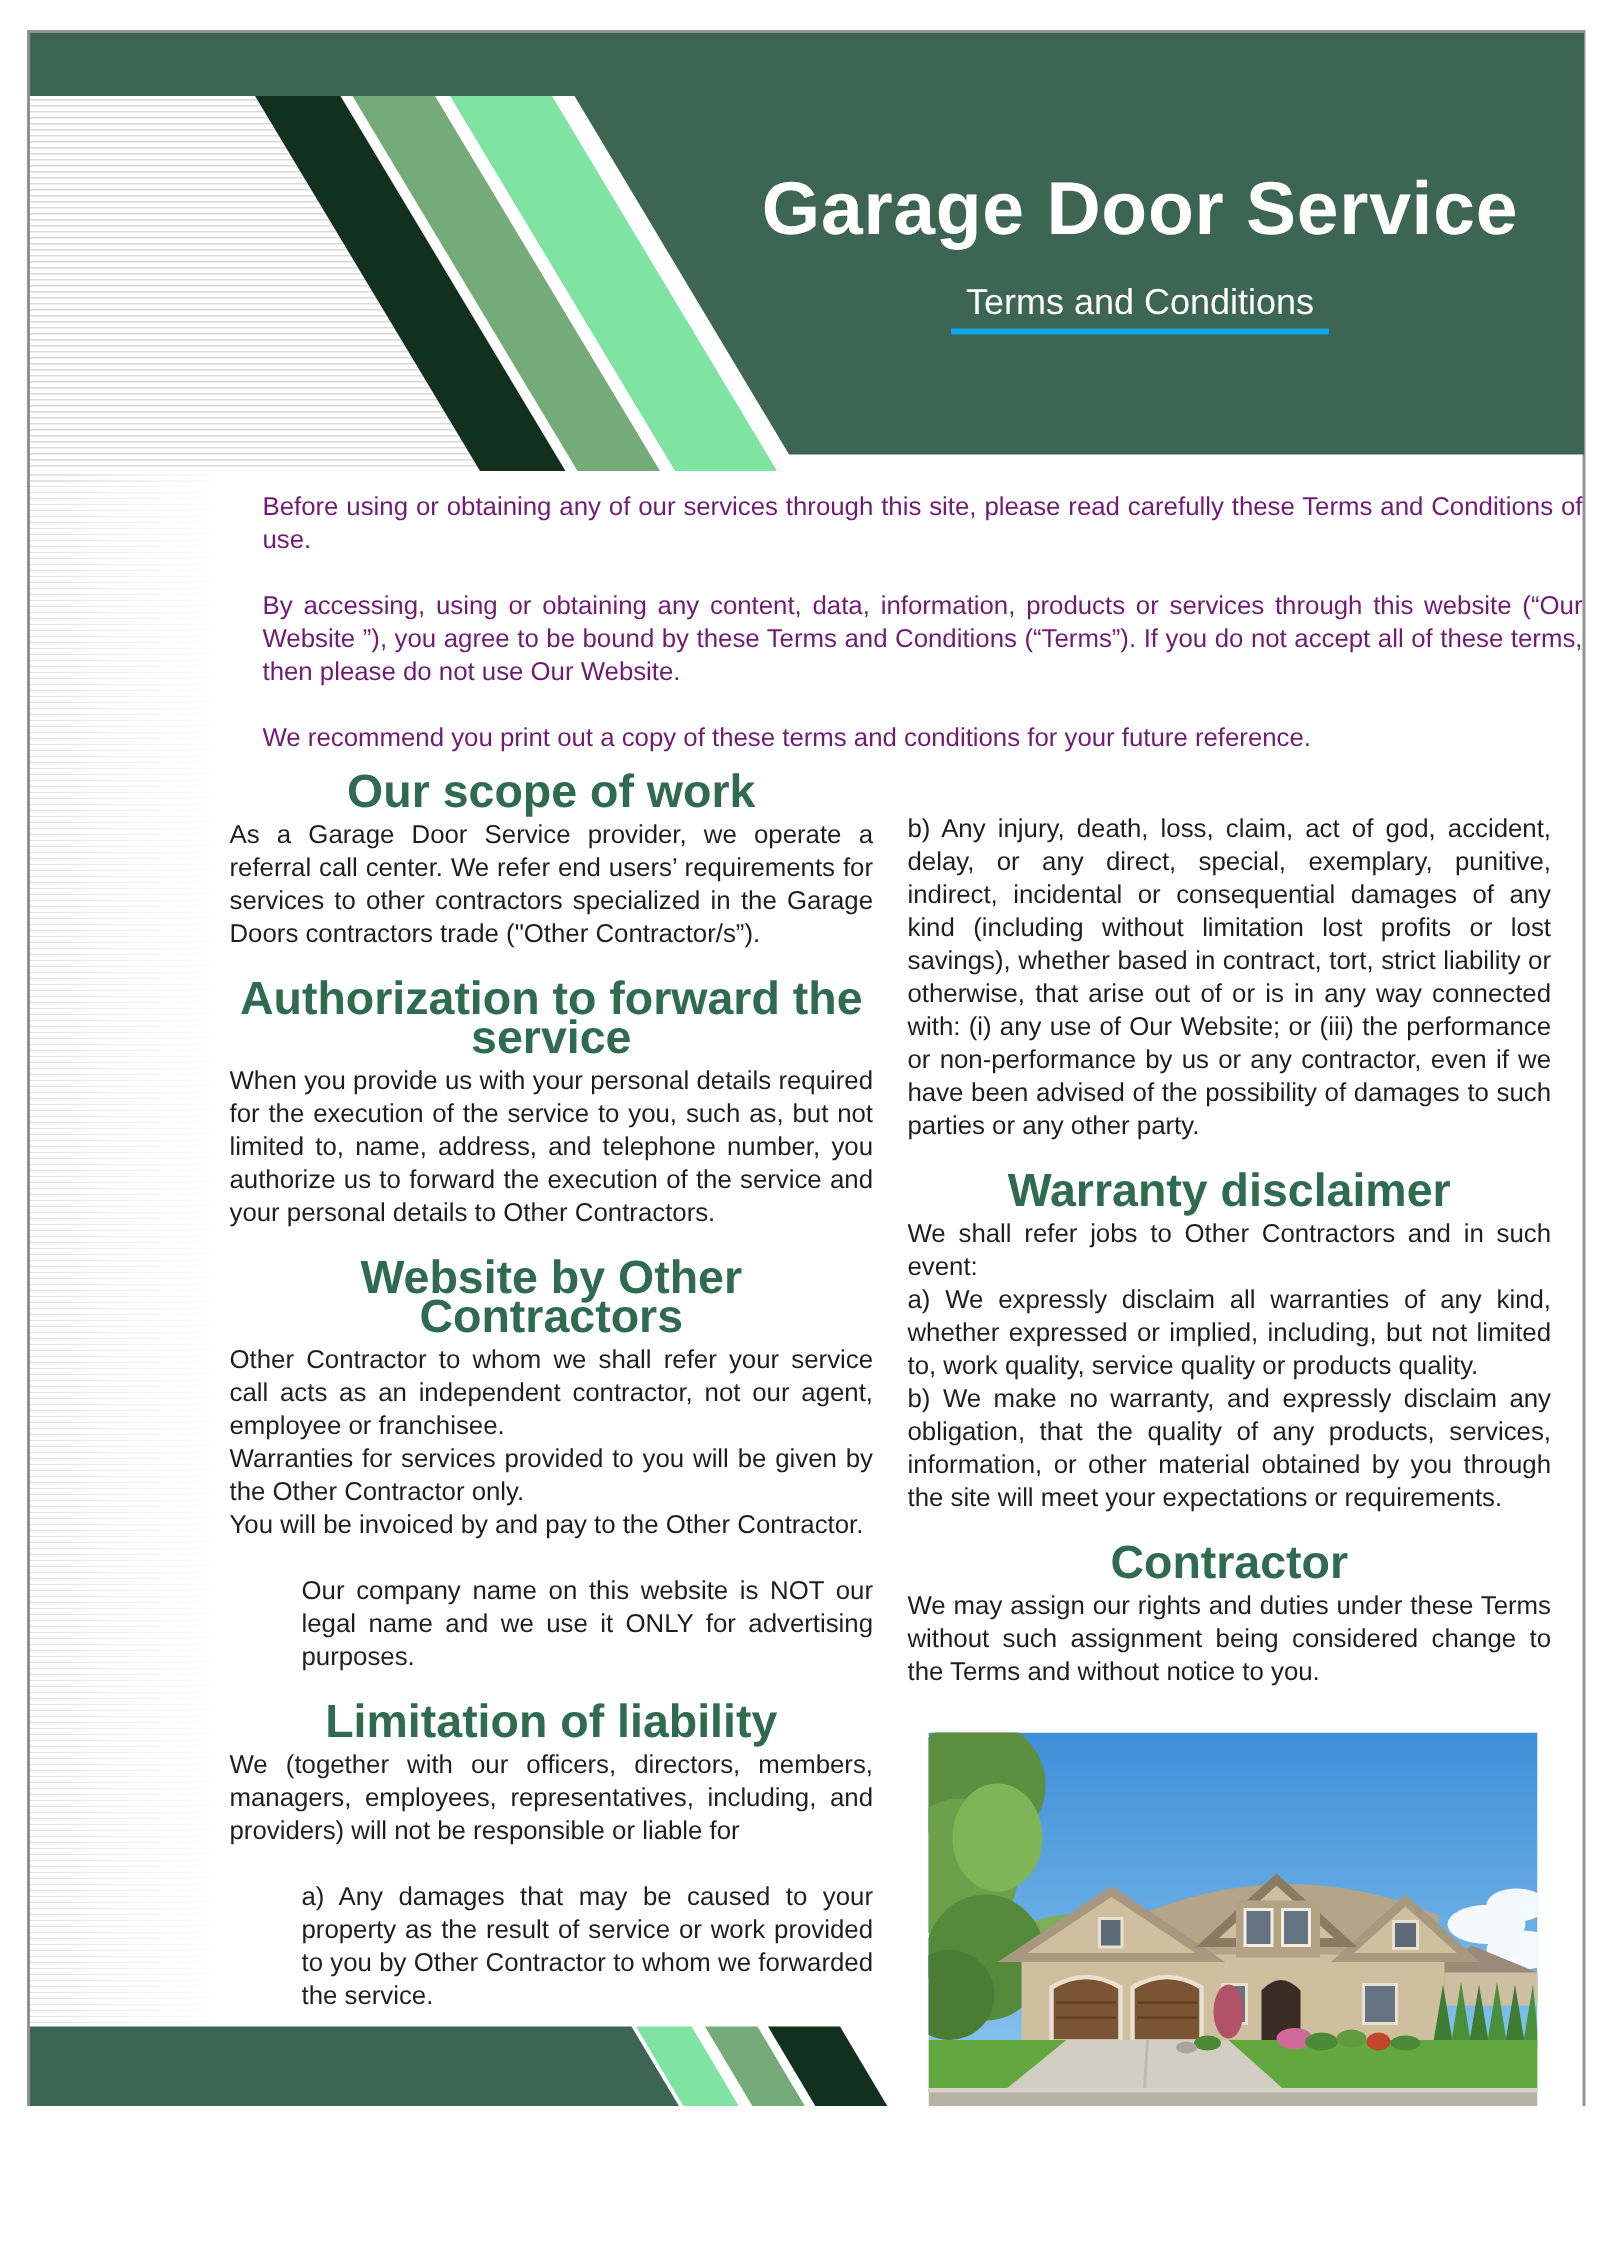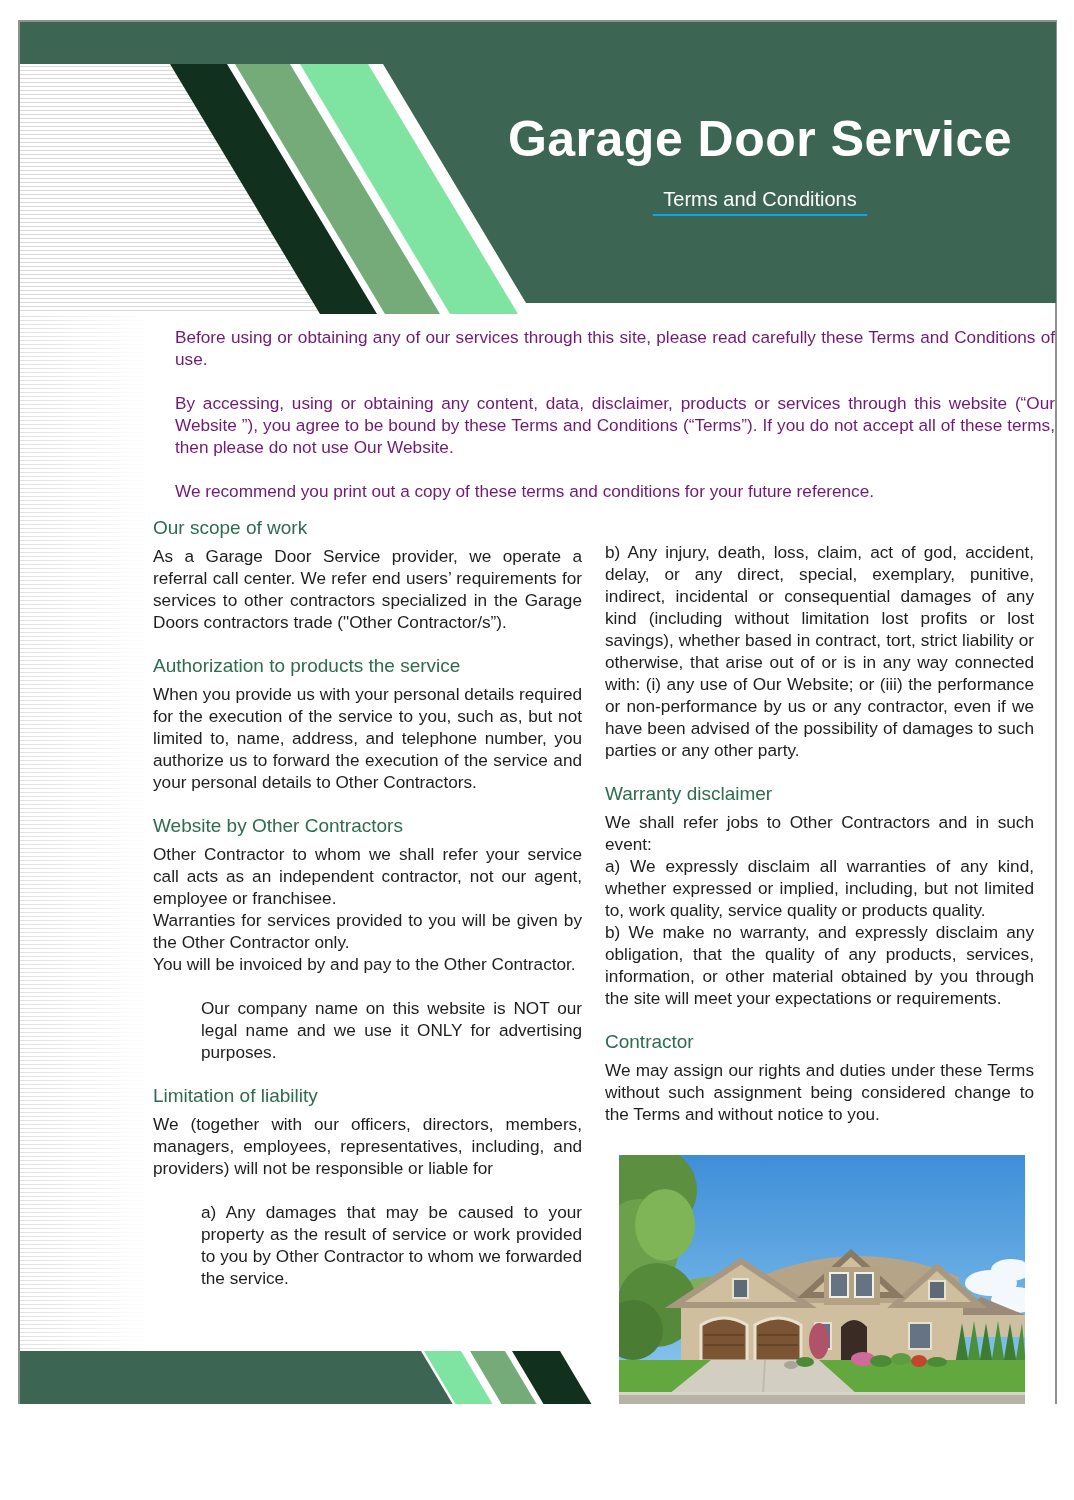--- a/index.html
+++ b/index.html
@@ -10,21 +10,21 @@
   .frame {
     position:absolute; left:18px; top:20px; width:1035px; height:1460px;
     border:2px solid #8f9390; box-sizing:content-box;
   }
   .header-svg { position:absolute; left:20px; top:22px; }
   .footer-svg { position:absolute; left:20px; top:1345px; }
 
   .title-block { position:absolute; left:430px; top:112px; width:660px; text-align:center; color:#fff; }
   .doc-title { margin:0; font-size:50px; line-height:54px; font-weight:bold; letter-spacing:0.5px; }
   .subtitle-wrap { margin-top:22px; }
-  .doc-subtitle { font-size:20px; border-bottom:2px solid #0ea5e9; padding:0 10px 4px; }
+  .doc-subtitle { font-size:24px; border-bottom:4px solid #0ea5e9; padding:0 10px 4px; }
 
   .pinstripes {
     position:absolute; left:20px; top:316px; width:132px; height:1035px;
     background:repeating-linear-gradient(to bottom, #d9d9d9 0 1px, rgba(0,0,0,0) 1px 4px);
   }
   .pinstripes::after {
     content:""; position:absolute; inset:0;
     background:linear-gradient(to right, rgba(255,255,255,0.25) 10%, #ffffff 97%);
   }
 
@@ -34,22 +34,22 @@
   }
   .intro p { margin:0 0 22px; }
 
   .col {
     position:absolute; top:515px; width:429px;
     font-size:17.2px; line-height:22px; color:#1e1e1e; text-align:justify;
   }
   .col-left  { left:153px; }
   .col-right { left:605px; }
   .col h2 {
-    font-size:19px; line-height:26px; color:#2e6b51;
-    margin:20px 0 4px; text-align:left; font-weight:normal;
+    font-size:31px; line-height:26px; color:#2e6b51;
+    margin:20px 0 4px; text-align:center; font-weight:bold;
   }
   .col .section:first-child h2 { margin-top:0; }
   .col p { margin:0; }
   .col p.gap { margin-top:22px;margin-left:48px; }
   .lead-pad { padding-top:26px; }
   .photo { display:block; margin:30px 0 0 14px; }
 </style>
 </head>
 <body>
 
@@ -78,31 +78,31 @@
     <h1 class="doc-title">Garage Door Service</h1>
     <div class="subtitle-wrap">
       <span class="doc-subtitle">Terms and Conditions</span>
     </div>
   </div>
 
   <div class="pinstripes"></div>
 
   <div class="intro">
     <p>Before using or obtaining any of our services through this site, please read carefully these Terms and Conditions of use.</p>
-    <p>By accessing, using or obtaining any content, data, disclaimer, products or services through this website (“Our Website ”), you agree to be bound by these Terms and Conditions (“Terms”). If you do not accept all of these terms, then please do not use Our Website.</p>
+    <p>By accessing, using or obtaining any content, data, information, products or services through this website (“Our Website ”), you agree to be bound by these Terms and Conditions (“Terms”). If you do not accept all of these terms, then please do not use Our Website.</p>
     <p>We recommend you print out a copy of these terms and conditions for your future reference.</p>
   </div>
 
   <div class="col col-left">
     <div class="section">
       <h2>Our scope of work</h2>
       <p>As a Garage Door Service provider, we operate a referral call center. We refer end users’ requirements for services to other contractors specialized in the Garage Doors contractors trade ("Other Contractor/s”).</p>
     </div>
     <div class="section">
-      <h2>Authorization to products the service</h2>
+      <h2>Authorization to forward the service</h2>
       <p>When you provide us with your personal details required for the execution of the service to you, such as, but not limited to, name, address, and telephone number, you authorize us to forward the execution of the service and your personal details to Other Contractors.</p>
     </div>
     <div class="section">
       <h2>Website by Other Contractors</h2>
       <p>Other Contractor to whom we shall refer your service call acts as an independent contractor, not our agent, employee or franchisee.</p>
       <p>Warranties for services provided to you will be given by the Other Contractor only.</p>
       <p>You will be invoiced by and pay to the Other Contractor.</p>
       <p class="gap">Our company name on this website is NOT our legal name and we use it ONLY for advertising purposes.</p>
     </div>
     <div class="section">

